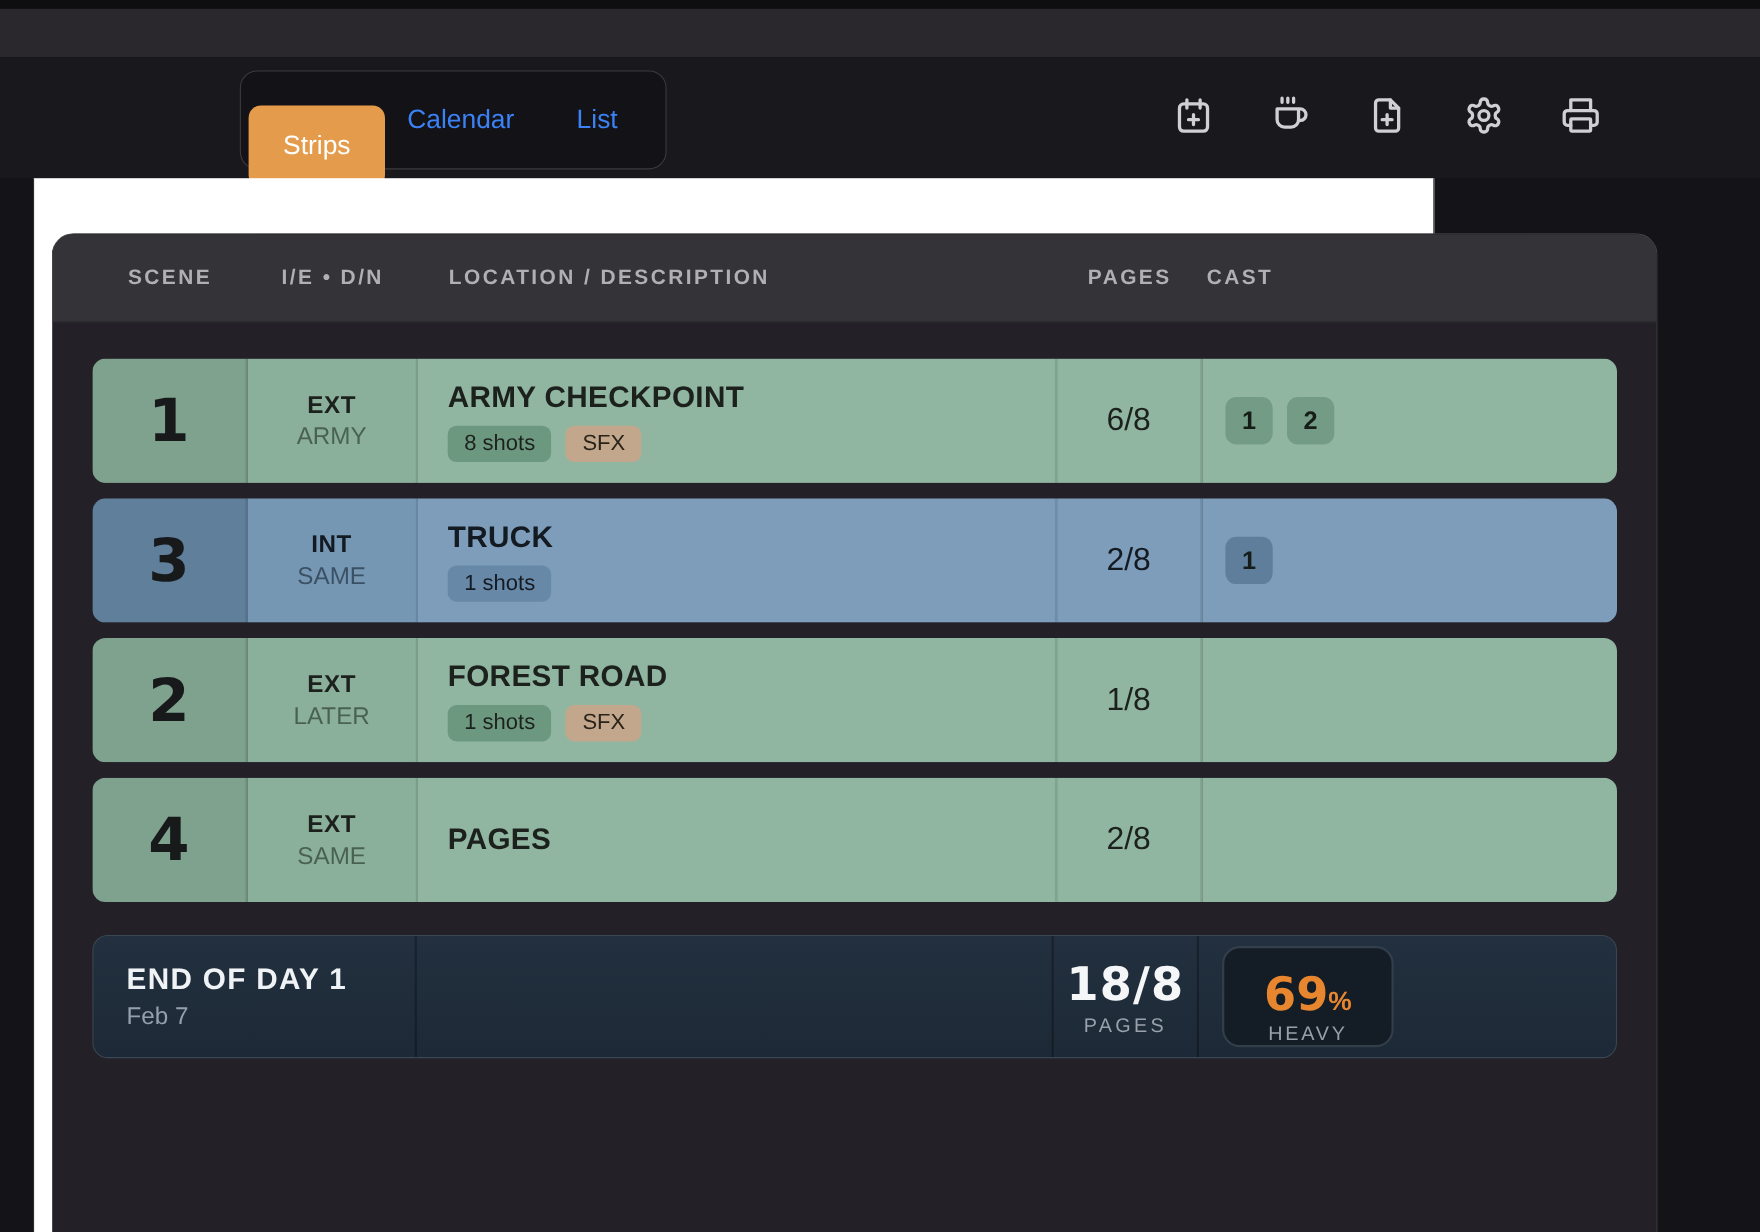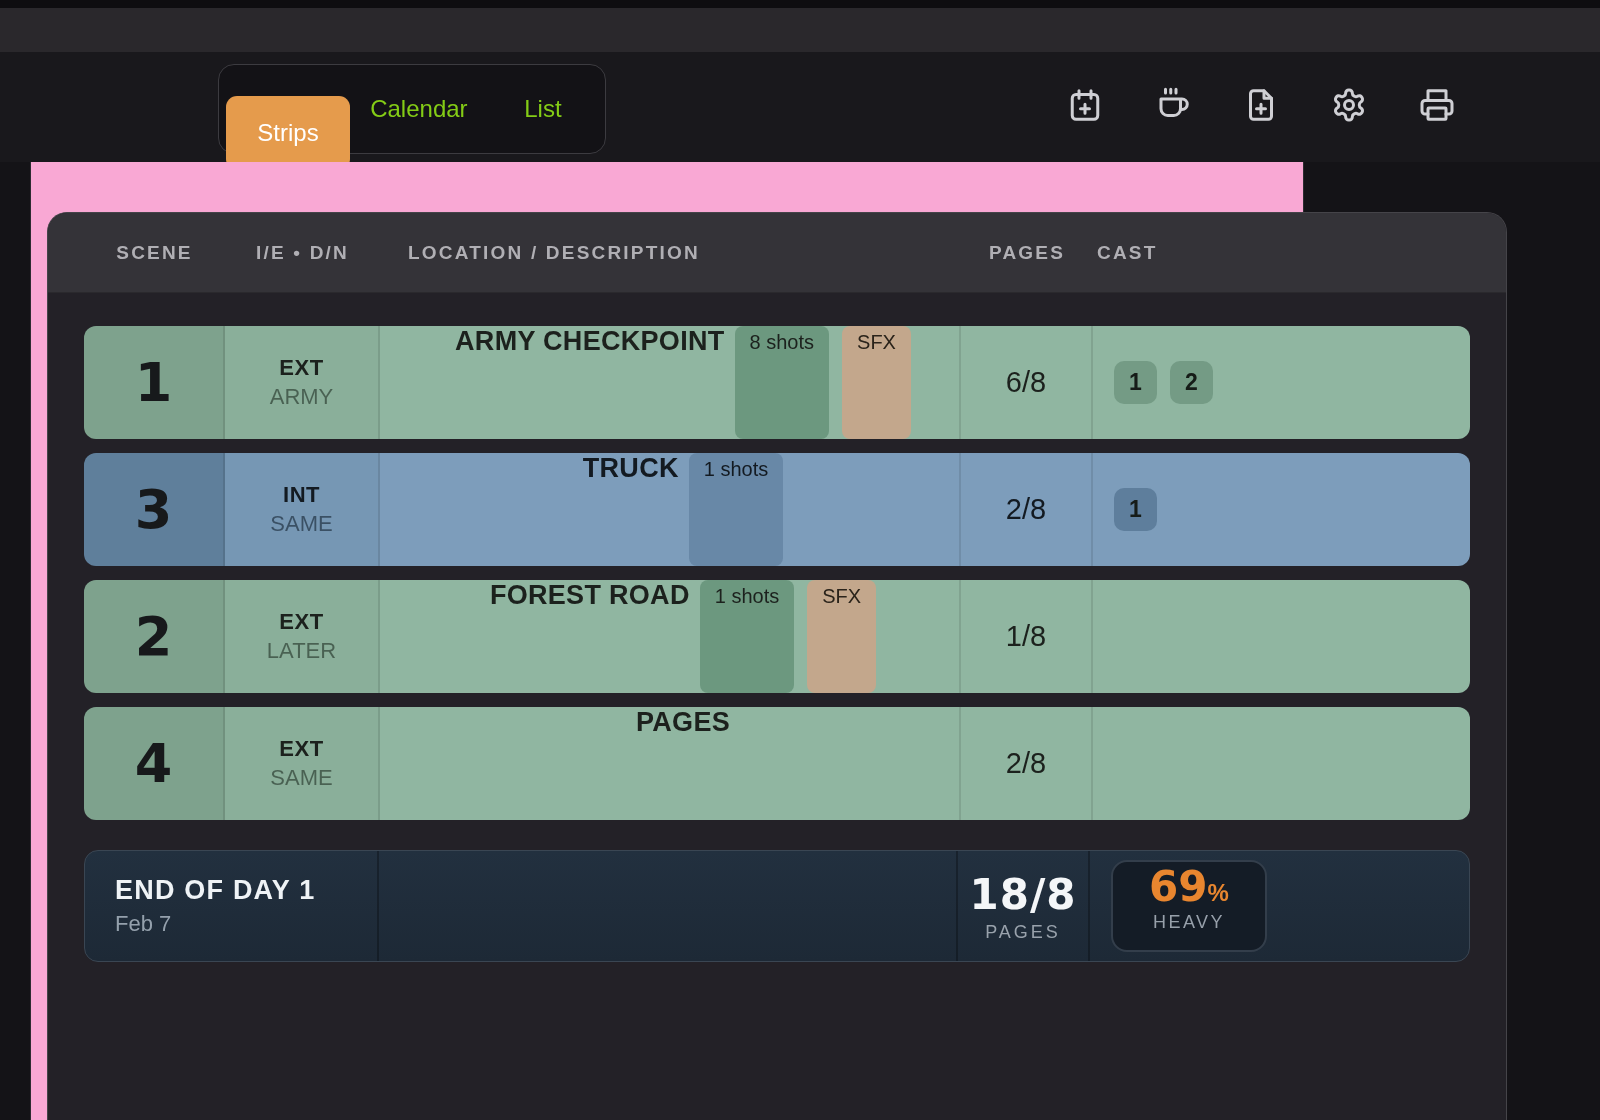--- a/index.html
+++ b/index.html
@@ -8,33 +8,33 @@
 
   
   .top-strip  { position:absolute; left:0; top:0;  width:1600px; height:8px;  background:#0e0d10; }
   .title-band { position:absolute; left:0; top:8px; width:1600px; height:44px; background:#2a282c; }
   .toolbar    { position:absolute; left:0; top:52px; width:1600px; height:110px; background:#19181c; }
 
   .tab-group { position:absolute; left:218px; top:64px; width:388px; height:90px;
                background:#131216; border:1.5px solid #3c3b40; border-radius:16px;
                display:flex; align-items:center; padding:7px; }
   .tab { display:flex; align-items:center; justify-content:center; height:74px;
-         font-size:24px; color:#84cc16; cursor:default; }
+         font-size:24px; color:#3b82f6; cursor:default; }
   .tab.active { width:124px; background:#e59b4c; border-radius:11px; color:#ffffff;margin-top:48px; }
   .tab.plain-1 { flex:1.25; }
   .tab.plain-2 { flex:1; }
 
   .icon-row { position:absolute; top:89px; right:145px; display:flex; gap:52px; }
   .icon-btn { width:36px; height:36px; display:flex; align-items:center; justify-content:center; }
   .icon-btn svg { width:36px; height:36px; stroke:#cfcfd4; stroke-width:2; fill:none;
                   stroke-linecap:round; stroke-linejoin:round; }
 
   
   .content { position:absolute; left:30px; top:162px; width:1274px; height:958px;
-             background:#f9a8d4; border-left:1px solid #2d2c31; border-right:1px solid #2d2c31; }
+             background:#ffffff; border-left:1px solid #2d2c31; border-right:1px solid #2d2c31; }
 
   .panel { position:absolute; left:16px; top:50px; width:1460px; height:908px;
            background:#232127; border:1px solid #454449; border-bottom:none;
            border-radius:20px 20px 0 0; overflow:hidden; }
 
   .panel-header { height:80px; background:#343338; border-bottom:1px solid #2a292d;
                   display:grid; grid-template-columns:141px 155px 581px 132px 1fr;
                   align-items:center; padding:0 36px; }
   .col-label { font-size:19px; font-weight:700; letter-spacing:2.2px; color:#b0afb4; }
   .col-label.c0, .col-label.c1, .col-label.c3 { text-align:center; }
@@ -52,21 +52,21 @@
                  --c-cast:#5e7e9c; --c-sfx:#c3a78c; --c-text:#131a21; --c-muted:rgba(10,22,34,0.55); }
 
   .cell { border-right:2px solid rgba(0,0,0,0.10); }
   .cell:last-child { border-right:none; }
   .cell-scene { background:var(--c-scene); display:flex; align-items:center; justify-content:center;
                 font-family:"DejaVu Sans", sans-serif; font-size:54px; font-weight:800; color:#17191b; }
   .cell-ie   { background:var(--c-ie); display:flex; flex-direction:column;
                align-items:center; justify-content:center; gap:3px; }
   .ie-label  { font-size:22px; font-weight:700; letter-spacing:0.5px; color:var(--c-text); }
   .dn-label  { font-size:22px; color:var(--c-muted); }
-  .cell-loc  { background:var(--c-body); display:flex; flex-direction:row;
+  .cell-loc  { background:var(--c-body); display:flex; flex-direction:column;
                justify-content:center; padding-left:27px; gap:10px; }
   .loc-title { font-size:27px; font-weight:700; letter-spacing:0.3px; color:var(--c-text); }
   .badge-row { display:flex; gap:13px; }
   .badge { font-size:20px; font-weight:500; padding:5px 15px; border-radius:8px; color:var(--c-text); }
   .badge.shots { background:var(--c-shot); }
   .badge.sfx   { background:var(--c-sfx); color:#2a231a; }
   .cell-pages { background:var(--c-body); display:flex; align-items:center; justify-content:center;
                 font-size:29px; color:var(--c-text); }
   .cell-cast  { background:var(--c-body); display:flex; align-items:center;
                 padding-left:21px; gap:13px; }
@@ -84,21 +84,21 @@
   .db-left { display:flex; flex-direction:column; justify-content:center; padding-left:30px; gap:5px; }
   .db-title { font-size:27px; font-weight:800; letter-spacing:1.2px; color:#eff3f6; }
   .db-date  { font-size:22px; color:#94a0ac; }
   .db-pages { display:flex; flex-direction:column; align-items:center; justify-content:center; gap:3px; }
   .db-pages-num { font-family:"DejaVu Sans", sans-serif; font-size:42px; font-weight:800;
                   letter-spacing:1px; color:#f4f6f8; }
   .db-pages-cap { font-size:18px; letter-spacing:3px; color:#99a2ac; }
   .db-cast { display:flex; align-items:center; padding-left:21px; }
   .load-badge { width:156px; height:92px; border-radius:16px; background:#141c26;
                 border:2px solid #333e4b; display:flex; flex-direction:column;
-                align-items:center; justify-content:flex-start; gap:1px; }
+                align-items:center; justify-content:flex-end; gap:1px; }
   .load-line { display:flex; align-items:baseline; }
   .load-num  { font-family:"DejaVu Sans", sans-serif; font-size:42px; font-weight:800; color:#e8862f; }
   .load-unit { font-size:24px; font-weight:700; color:#e8862f; }
   .load-cap  { font-size:18px; letter-spacing:2.5px; color:#97a0aa; }
 </style>
 </head>
 <body>
 
 <div class="top-strip"></div>
 <div class="title-band"></div>

